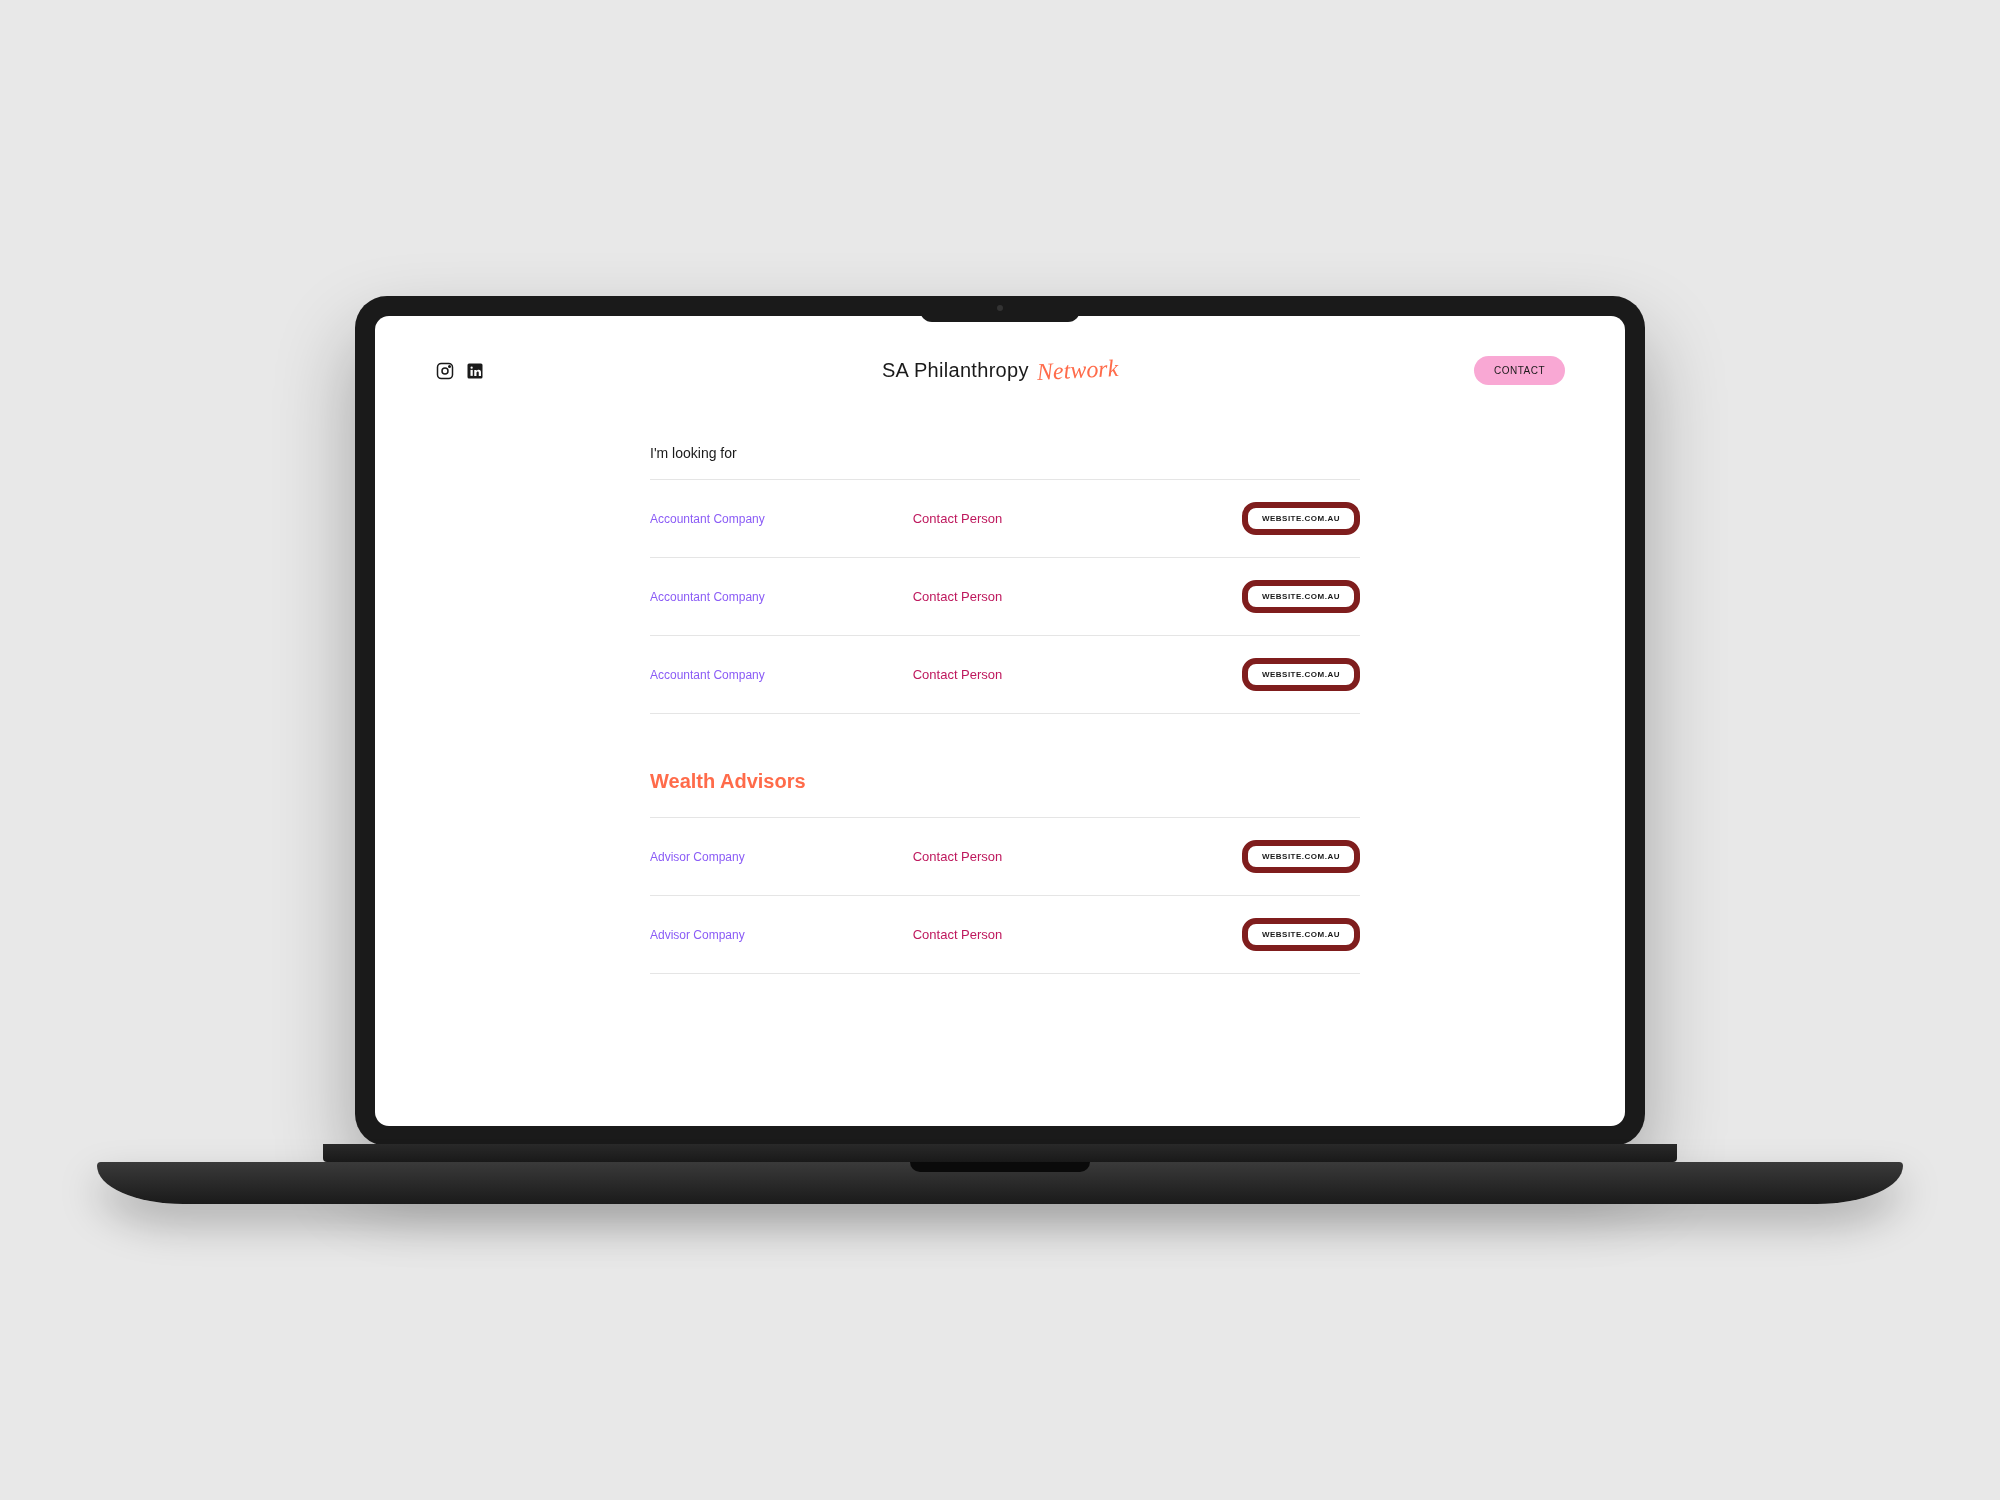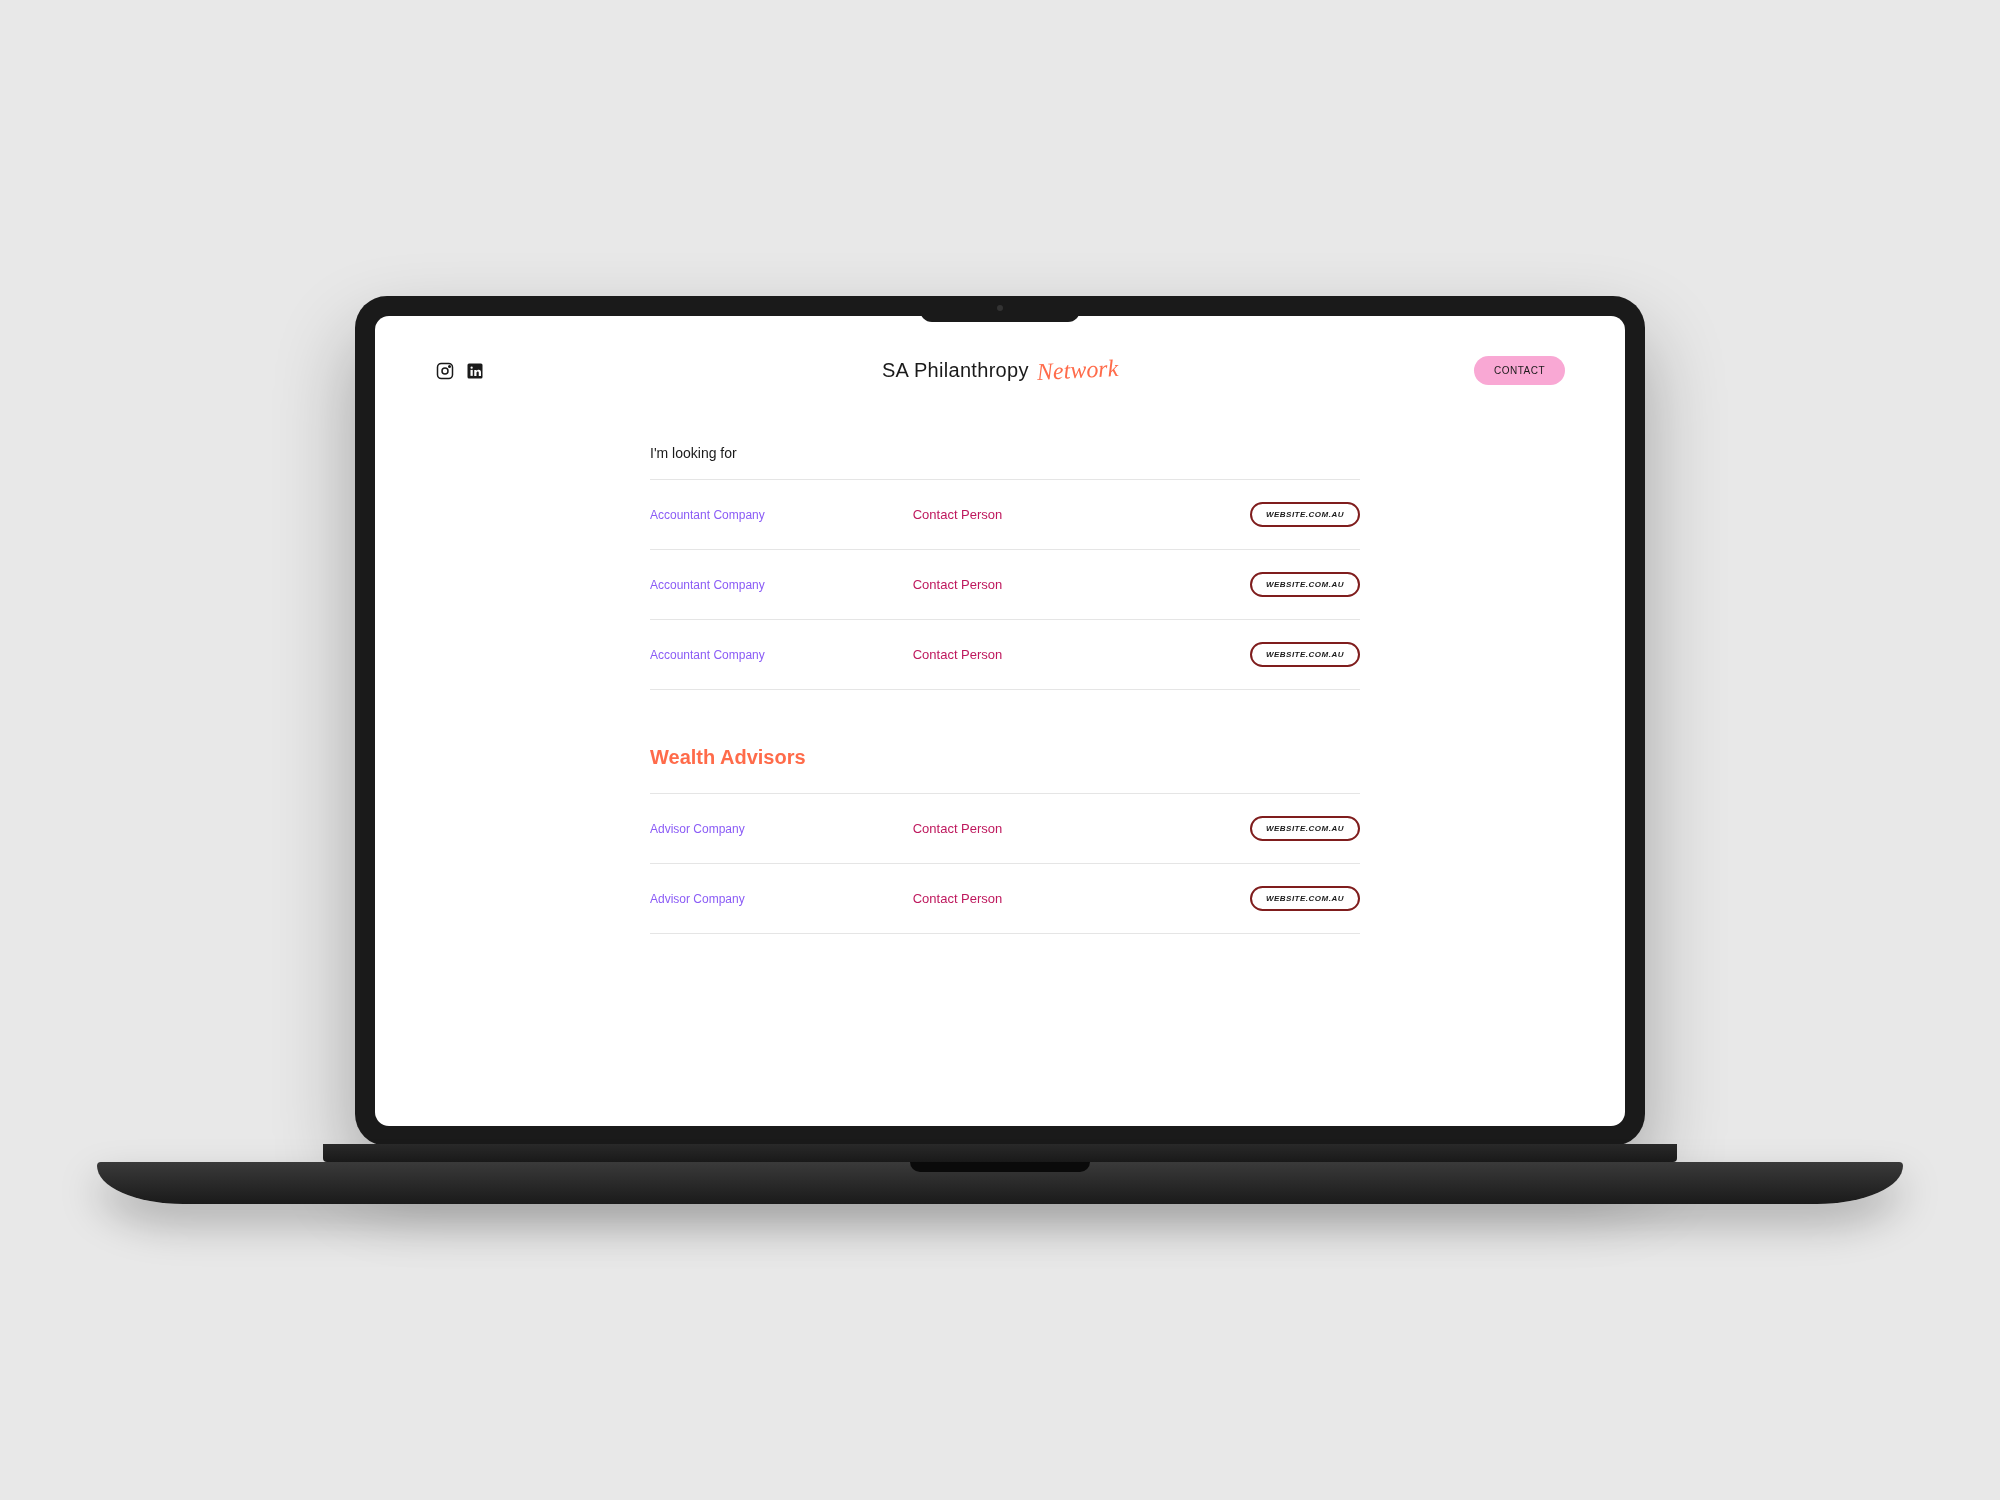--- a/index.html
+++ b/index.html
@@ -220,30 +220,29 @@
       flex: 0 0 37%;
     }
     
     .contact-person {
       font-size: 13px;
       color: #be185d;
       flex: 1;
     }
     
     .website-link {
-      border: 2px solid #7f1d1d;
+      border: 6px solid #7f1d1d;
       background: transparent;
       padding: 6px 14px;
       border-radius: 14px;
       font-size: 8px;
       font-weight: 600;
       letter-spacing: 0.5px;
       color: #1a1a1a;
       cursor: pointer;
-      font-style: italic;
     }
   </style>
 </head>
 <body>
 
 <div class="laptop">
   <div class="laptop-screen-outer">
     <div class="notch">
       <div class="camera"></div>
     </div>

